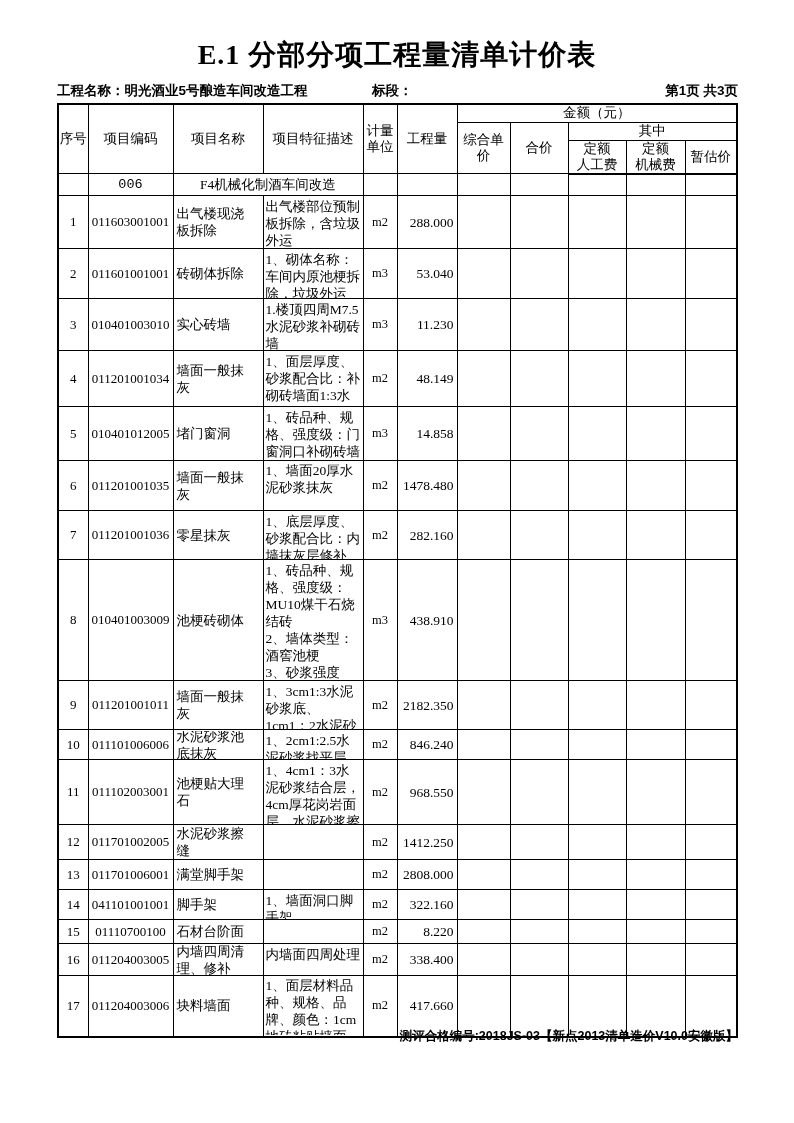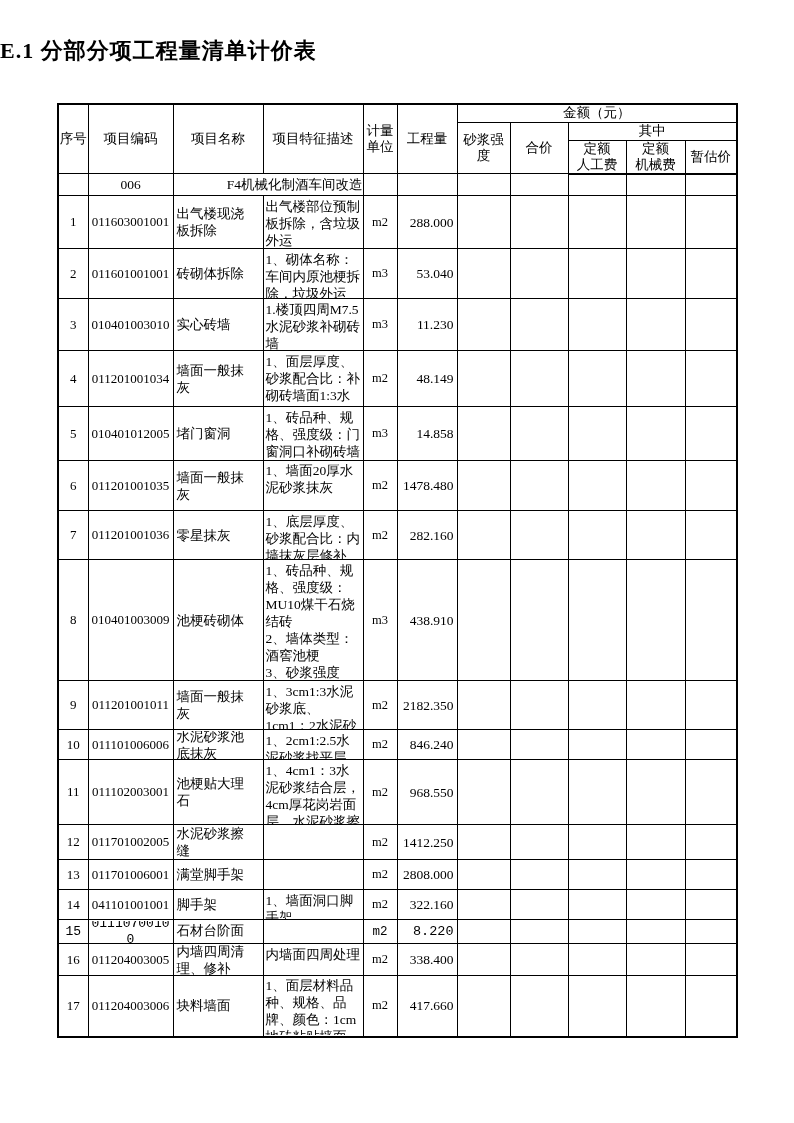--- a/index.html
+++ b/index.html
@@ -4,21 +4,21 @@
 <style>
   * { margin:0; padding:0; box-sizing:border-box; }
   body { background:#fff; }
   .page {
     position:relative; width:794px; height:1123px; background:#ffffff;
     font-family:"Liberation Serif","DejaVu Serif",serif; color:#000;
     overflow:hidden;
   }
   .title {
     position:absolute; top:36px; left:0; width:100%;
-    font-size:22px; font-weight:bold; letter-spacing:1px;
+    text-align:center; font-size:28px; font-weight:bold; letter-spacing:1px;
   }
   .info-row {
     position:absolute; top:82px; left:57px; width:681px; height:20px;
     font-size:13.5px; font-weight:bold;
     font-family:"Liberation Sans","DejaVu Sans",sans-serif;
   }
   .info-project { position:absolute; left:0; top:0; }
   .info-section { position:absolute; left:315px; top:0; }
   .info-page    { position:absolute; right:0; top:0; }
   table.boq {
@@ -43,35 +43,40 @@
   .cell-code .cw { justify-content:center; text-align:center; font-size:13px;
                    line-height:16px; word-break:break-all; padding:0 2px; }
   .cell-name .cw { font-size:13.5px; line-height:17px; padding:1px 14px 1px 3px;
                    text-align:left; }
   .cell-desc .cw { font-size:13.5px; line-height:17px; padding:1px 2px;
                    text-align:left; white-space:pre-line; }
   .cell-unit .cw { justify-content:center; font-size:12.5px; }
   .cell-qty  .cw { justify-content:flex-end; text-align:right; font-size:13.5px;
                    line-height:17px; word-break:break-all; padding:0 3px 0 4px; }
   .section-row td { font-size:13.5px; }
-  .section-code { text-align:center; font-size:13px; }
-  .section-name { text-align:right; font-weight:bold; }
+  .section-code { text-align:center; font-size:13px;font-family:Liberation Mono, monospace; }
+  .section-name { text-align:center; font-weight:bold; }
   .footer {
     position:absolute; top:1028px; left:57px; width:681px;
     text-align:right; font-size:12.5px; font-weight:bold;
     font-family:"Liberation Sans","DejaVu Sans",sans-serif;
   }
 </style>
 </head>
 <body>
 
 <div class="page">
 
   <div class="title">E.1 分部分项工程量清单计价表</div>
 
+  <div class="info-row">
+    <span class="info-project">工程名称：明光酒业5号酿造车间改造工程</span>
+    <span class="info-section">标段：</span>
+    <span class="info-page">第1页 共3页</span>
+  </div>
 
   <table class="boq">
     <colgroup>
       <col style="width:30px">
         <col style="width:85px">
         <col style="width:90px">
       <col style="width:100px">
         <col style="width:34px">
         <col style="width:60px">
       <col style="width:53px">
@@ -84,21 +89,21 @@
       <tr class="h1">
         <th rowspan="3">序号</th>
         <th rowspan="3">项目编码</th>
         <th rowspan="3">项目名称</th>
         <th rowspan="3">项目特征描述</th>
         <th rowspan="3">计量单位</th>
         <th rowspan="3">工程量</th>
         <th colspan="5">金额（元）</th>
       </tr>
       <tr class="h2">
-        <th rowspan="2">砂浆强度</th>
+        <th rowspan="2">综合单价</th>
         <th rowspan="2">合价</th>
         <th colspan="3">其中</th>
       </tr>
       <tr class="h3">
         <th>定额
 人工费</th>
         <th>定额
 机械费</th>
         <th>暂估价</th>
       </tr>
@@ -461,21 +466,21 @@
           </td>
           <td class="cell-qty">
             <div class="cw cw-mid" style="height:28px">322.160</div>
           </td>
           <td></td>
           <td></td>
           <td></td>
           <td></td>
           <td></td>
         </tr>
-        <tr style="height: 24px; font-family: Liberation Mono, monospace;">
+        <tr style="height: 24px;">
           <td class="cell-seq">
             <div class="cw cw-mid" style="height:22px">15</div>
           </td>
           <td class="cell-code">
             <div class="cw cw-mid" style="height:22px">01110700100</div>
           </td>
           <td class="cell-name">
             <div class="cw cw-mid" style="height:22px">石材台阶面</div>
           </td>
           <td class="cell-desc">
@@ -539,14 +544,15 @@
           </td>
           <td></td>
           <td></td>
           <td></td>
           <td></td>
           <td></td>
         </tr>
       </tbody>
   </table>
 
+  <div class="footer">测评合格编号:2018JS-03【新点2013清单造价V10.0安徽版】</div>
 
 </div>
 
 </body></html>

